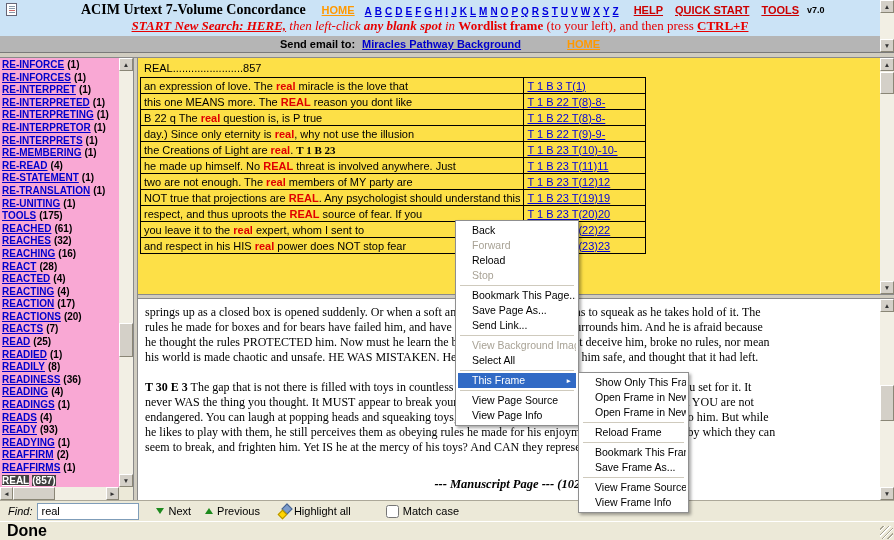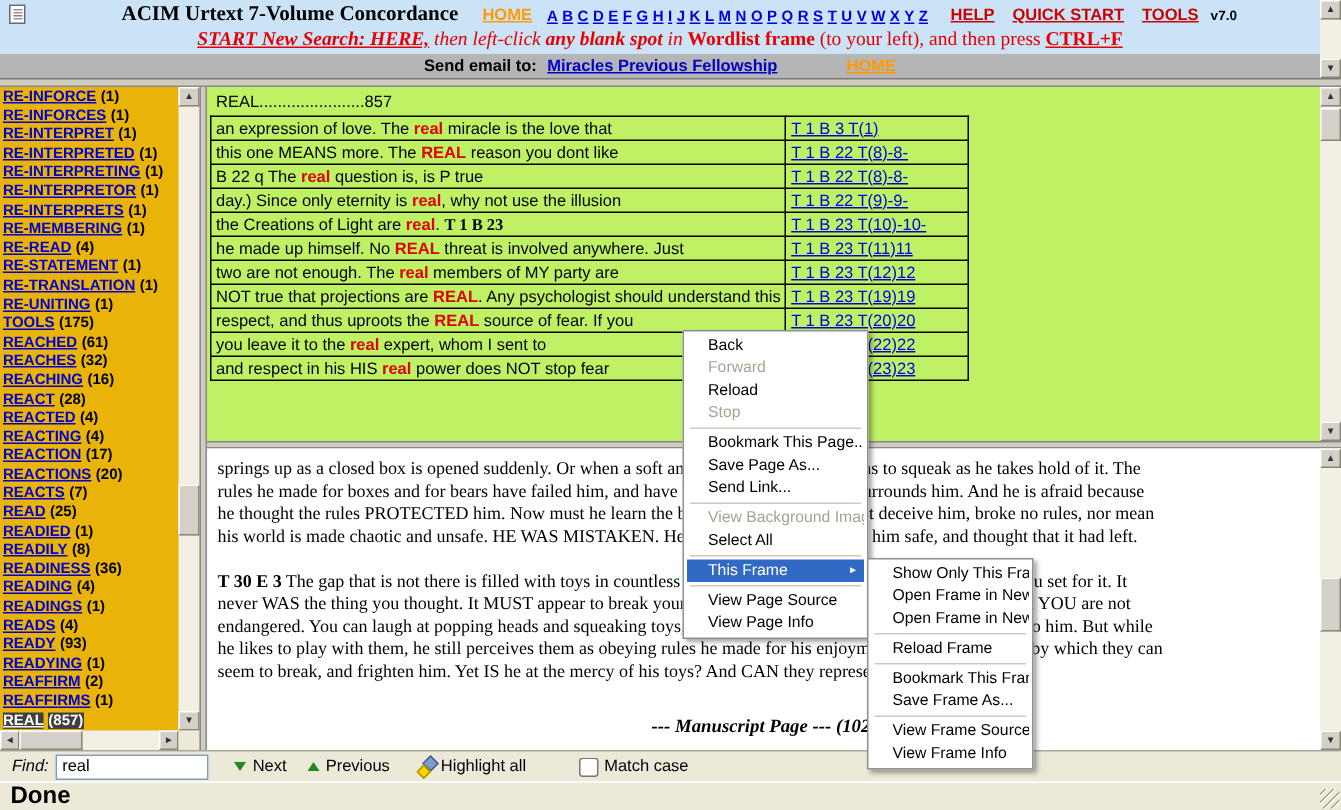--- a/index.html
+++ b/index.html
@@ -26,21 +26,21 @@
   #email-link { color:#0000cc; text-decoration:underline; margin-left:7px; cursor:pointer; }
   #email-home { color:#ff9900; text-decoration:underline; margin-left:46px; cursor:pointer; }
 
   
   .frame-border { position:absolute; background:#d0ccc0; }
   #border-top  { left:0; top:52px; width:894px; height:6px; border-top:1px solid #7a7a7a; border-bottom:1px solid #8a8a8a; }
   #border-left { left:133px; top:58px; width:5px; height:442px; border-left:1px solid #8a8a8a; border-right:1px solid #8a8a8a; }
   #border-mid  { left:138px; top:294px; width:756px; height:5px; border-top:1px solid #8a8a8a; border-bottom:1px solid #8a8a8a; }
 
   
-  #wordlist-frame { position:absolute; left:0; top:58px; width:133px; height:442px; background:#eab308; }
+  #wordlist-frame { position:absolute; left:0; top:58px; width:133px; height:442px; background:#f9a8d4; }
   #wordlist-items { position:absolute; left:0; top:0; width:119px; height:429px; overflow:hidden; padding:1px 0 0 2px; }
   .word-item { height:12.6px; line-height:12.6px; font-size:10px; font-weight:bold; white-space:nowrap; cursor:pointer; }
   .word-link { color:#0000cc; text-decoration:underline; }
   .word-count { color:#000; margin-left:3px; }
   .word-item.selected .word-link, .word-item.selected .word-count { background:#3f3f3f; color:#fff; }
 
   
   .sb { position:absolute; background:#f2efe4; }
   .sb-btn { position:absolute; width:14px; height:13px; background:#d4d0c8; border:1px solid;
             border-color:#fff #8a8676 #8a8676 #fff; display:flex; align-items:center; justify-content:center;
@@ -50,21 +50,21 @@
   .sb-corner { position:absolute; background:#ece9d8; }
 
   #header-scrollbar { left:880px; top:0; width:14px; height:52px; }
   #wordlist-vscroll { left:119px; top:0; width:14px; height:429px; }
   #wordlist-hscroll { left:0; top:429px; width:119px; height:13px; }
   #wordlist-corner  { left:119px; top:429px; width:14px; height:13px; }
   #results-scrollbar { left:880px; top:58px; width:14px; height:236px; }
   #manuscript-scrollbar { left:880px; top:299px; width:14px; height:201px; }
 
   
-  #results-frame { position:absolute; left:138px; top:58px; width:742px; height:236px; background:#bef264; overflow:hidden; }
+  #results-frame { position:absolute; left:138px; top:58px; width:742px; height:236px; background:#fde047; overflow:hidden; }
   #results-heading { margin:4px 0 3px 6px; font-size:11px; color:#000; }
   #results-table { margin-left:2px; border-collapse:collapse; table-layout:fixed; }
   #results-table td { border:1px solid #000; font-size:11px; height:16px; padding:1px 3px;
                       white-space:nowrap; overflow:hidden; }
   td.result-text { width:372px; }
   td.result-ref  { width:122px; }
   .hit { color:#e00000; font-weight:bold; }
   .ref-link { color:#0000dd; text-decoration:underline; cursor:pointer; }
 
   
@@ -121,21 +121,21 @@
       <a id="home-link">HOME</a>
       <span id="alphabet"><a class="alpha-link">A</a><a class="alpha-link">B</a><a class="alpha-link">C</a><a class="alpha-link">D</a><a class="alpha-link">E</a><a class="alpha-link">F</a><a class="alpha-link">G</a><a class="alpha-link">H</a><a class="alpha-link">I</a><a class="alpha-link">J</a><a class="alpha-link">K</a><a class="alpha-link">L</a><a class="alpha-link">M</a><a class="alpha-link">N</a><a class="alpha-link">O</a><a class="alpha-link">P</a><a class="alpha-link">Q</a><a class="alpha-link">R</a><a class="alpha-link">S</a><a class="alpha-link">T</a><a class="alpha-link">U</a><a class="alpha-link">V</a><a class="alpha-link">W</a><a class="alpha-link">X</a><a class="alpha-link">Y</a><a class="alpha-link">Z</a></span>
       <a id="help-link">HELP</a>
       <a id="quickstart-link">QUICK START</a>
       <a id="tools-link">TOOLS</a>
       <span id="version">v7.0</span>
     </div>
     <div class="hline2"><span class="i b u">START New Search: HERE,</span><span class="i"> then left-click </span><span class="i b">any blank spot</span><span class="i"> in </span><span class="b">Wordlist frame</span><span> (to your left), and then press </span><span class="b u">CTRL+F</span></div>
     <div class="hline3">
       <span id="email-label">Send email to:</span>
-      <a id="email-link">Miracles Previous Fellowship</a>
+      <a id="email-link">Miracles Pathway Background</a>
       <a id="email-home">HOME</a>
     </div>
   </div>
   <div class="sb" id="header-scrollbar">
     <div class="sb-btn" style="left:0;top:0;">▲</div>
     <div class="sb-btn" style="left:0;bottom:0;">▼</div>
   </div>
 
   <div class="frame-border" id="border-top"></div>
 

